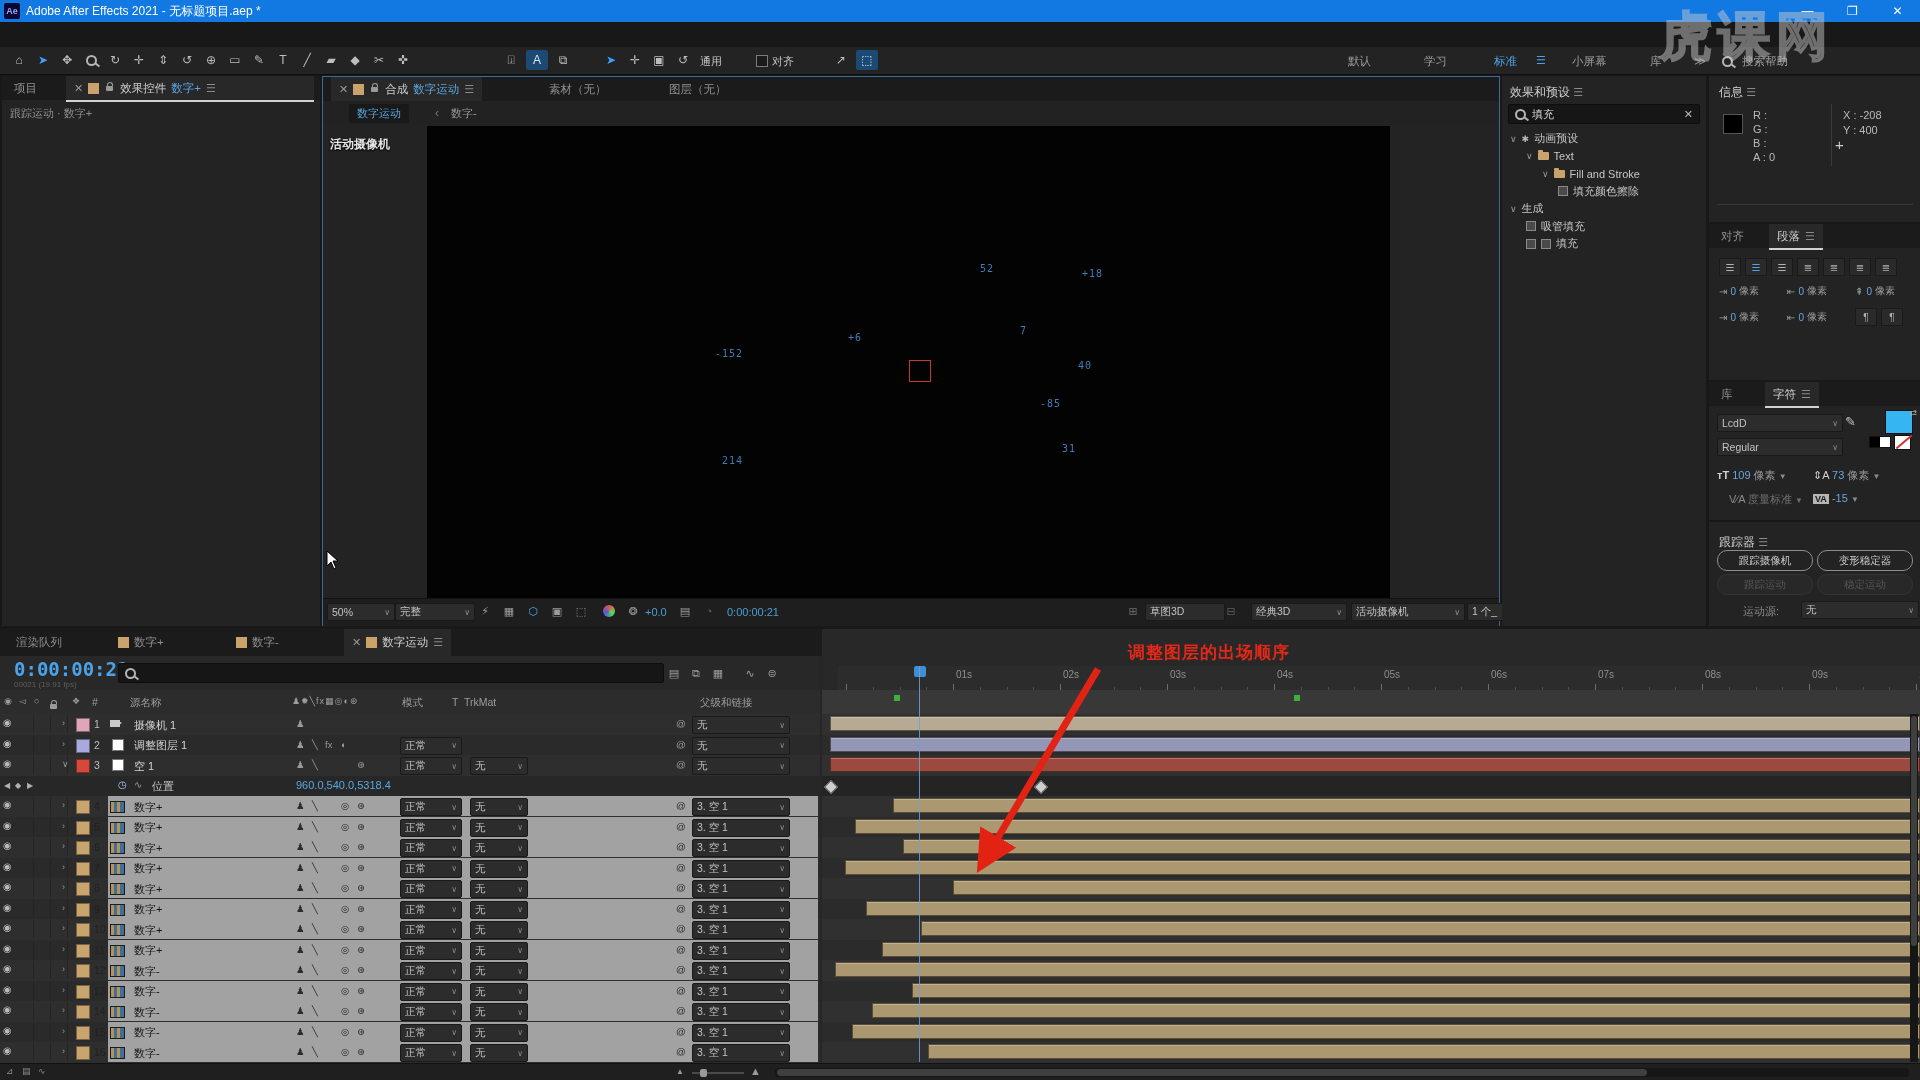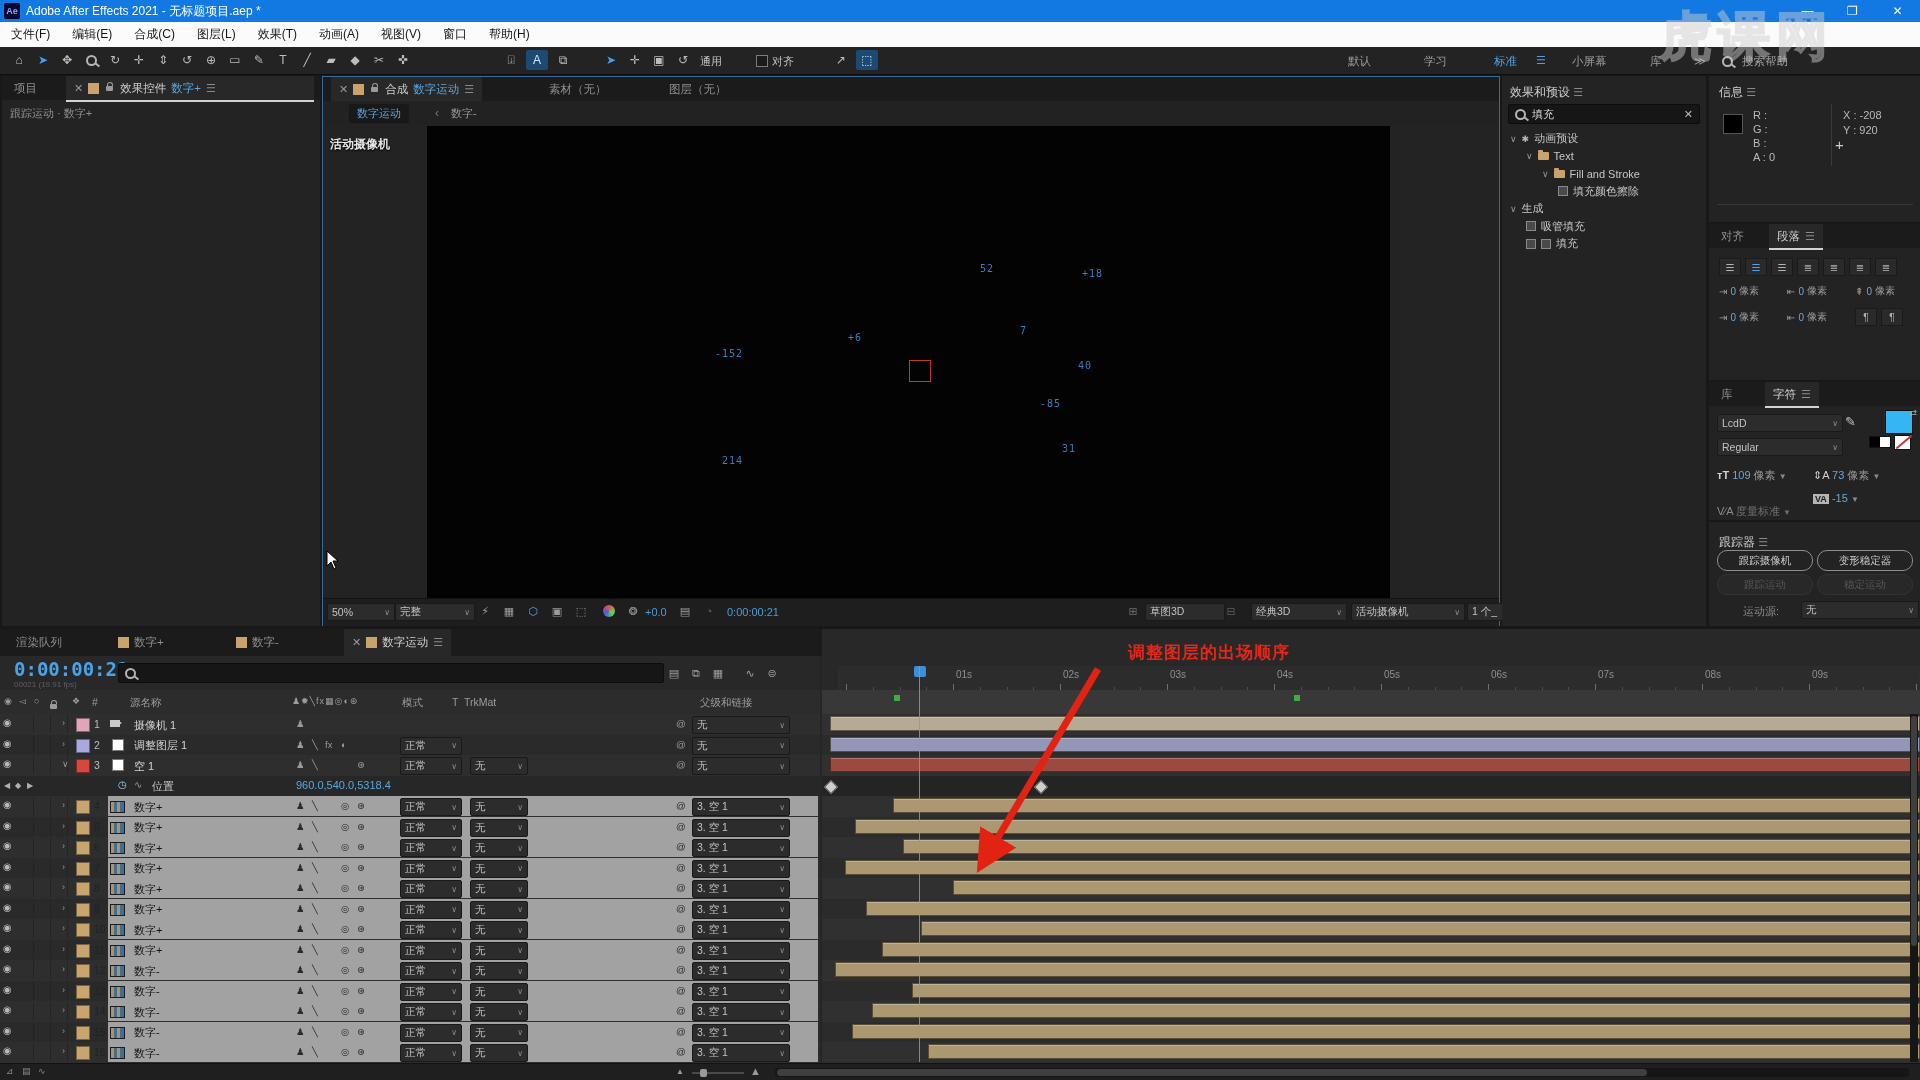--- a/index.html
+++ b/index.html
@@ -102,21 +102,20 @@
 <div id="root">
 
   <div class="a titlebar">
     <div class="a aebadge">Ae</div>
     <div class="a" style="left:26px;top:3px;font-size:12px;">Adobe After Effects 2021 - 无标题项目.aep *</div>
     <div class="a wbtn" style="left:1785px;">—</div>
     <div class="a wbtn" style="left:1830px;">❐</div>
     <div class="a wbtn" style="left:1875px;">✕</div>
   </div>
 
-  <div class="a menubar" id="menubar"><span class="menuitem">文件(F)</span><span class="menuitem">编辑(E)</span><span class="menuitem">合成(C)</span><span class="menuitem">图层(L)</span><span class="menuitem">效果(T)</span><span class="menuitem">动画(A)</span><span class="menuitem">视图(V)</span><span class="menuitem">窗口</span><span class="menuitem">帮助(H)</span></div>
 
   <div class="a toolbar" id="toolbar">
       <span class="tool" style="left:8px;">⌂</span>
       <span class="tool active" style="left:32px;">➤</span>
       <span class="tool" style="left:56px;">✥</span>
       <span class="tool" style="left:80px;">
         <span class="mag"></span>
       </span>
       <span class="tool" style="left:104px;">↻</span>
       <span class="tool" style="left:128px;">✛</span>
@@ -304,21 +303,21 @@
     <div class="a" style="left:14px;top:38px;width:18px;height:18px;background:#000;border:1px solid #555;"></div>
     <div class="a" style="left:44px;top:32px;font-size:11px;line-height:14px;color:#b9b9b9;">
       <div>R :</div>
         <div>G :</div>
         <div>B :</div>
         <div>A : 0</div>
     </div>
     <div class="a" style="left:122px;top:28px;width:1px;height:62px;background:#3a3a3a;"></div>
     <div class="a" style="left:134px;top:32px;font-size:11px;line-height:15px;color:#b9b9b9;">
       <div>X : -208</div>
-        <div>Y : 920</div>
+        <div>Y : 400</div>
     </div>
     <div class="a" style="left:126px;top:60px;color:#cfcfcf;font-size:15px;">+</div>
     <div class="a" style="left:8px;top:128px;width:196px;height:1px;background:#383838;"></div>
   </div>
 
   <div class="a panel" style="left:1709px;top:224px;width:211px;height:156px;">
     <div class="a tabbar" style="left:0;top:0;width:211px;height:24px;">
       <div class="tab" style="left:4px;">
           <span>对齐</span>
         </div>
@@ -399,21 +398,21 @@
       <span style="color:#6aa6d8;">109</span>
       <span style="color:#9a9a9a;">像素</span>
       <span style="color:#8a8a8a;font-size:8px;">▼</span>
     </div>
     <div class="a" style="left:104px;top:86px;font-size:11px;">
       <span style="color:#cfcfcf;">⇕A</span>
       <span style="color:#6aa6d8;">73</span>
       <span style="color:#9a9a9a;">像素</span>
       <span style="color:#8a8a8a;font-size:8px;">▼</span>
     </div>
-    <div class="a" style="left:8px;top:110px;font-size:11px;margin-top:12px;">
+    <div class="a" style="left:20px;top:110px;font-size:11px;">
       <span style="color:#8a8a8a;">V∕A</span>
       <span style="color:#6e6e6e;">度量标准</span>
       <span style="color:#6e6e6e;font-size:8px;">▼</span>
     </div>
     <div class="a" style="left:104px;top:110px;font-size:11px;">
       <span style="color:#1a1a1a;background:#b5b5b5;padding:0 2px;font-size:9px;font-weight:bold;">VA</span>
       <span style="color:#6aa6d8;">-15</span>
       <span style="color:#8a8a8a;font-size:8px;">▼</span>
     </div>
   </div>

